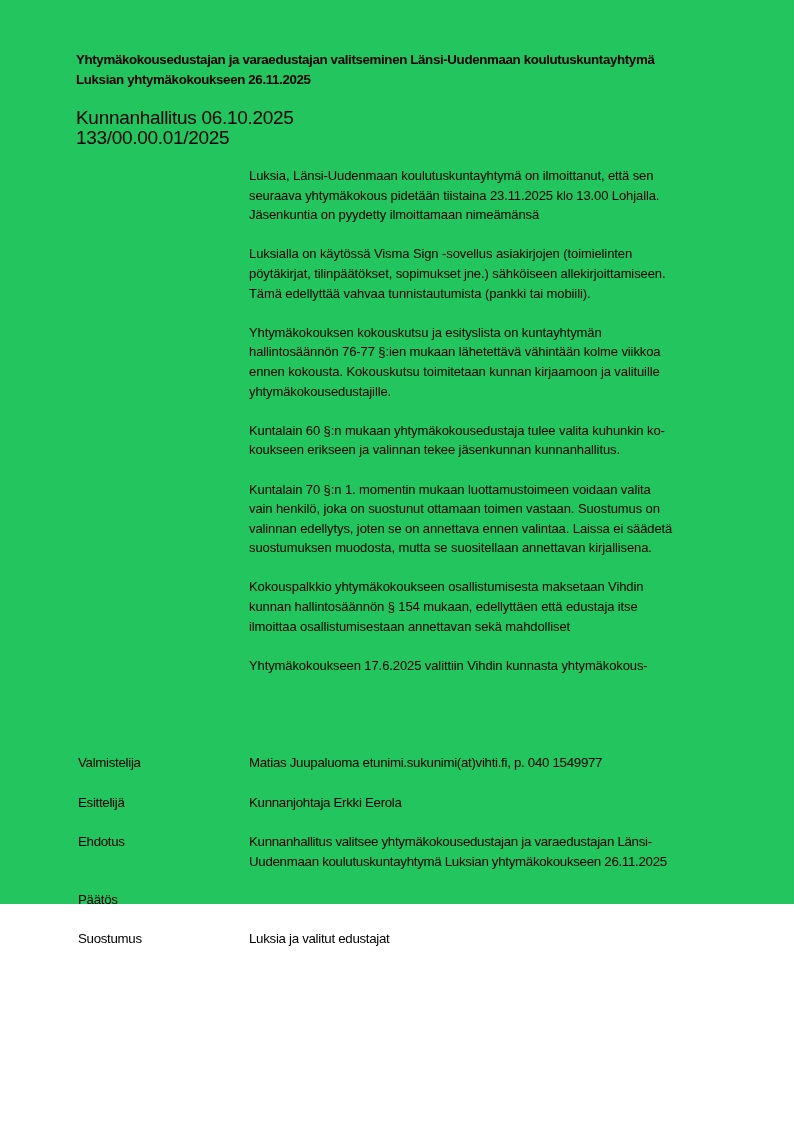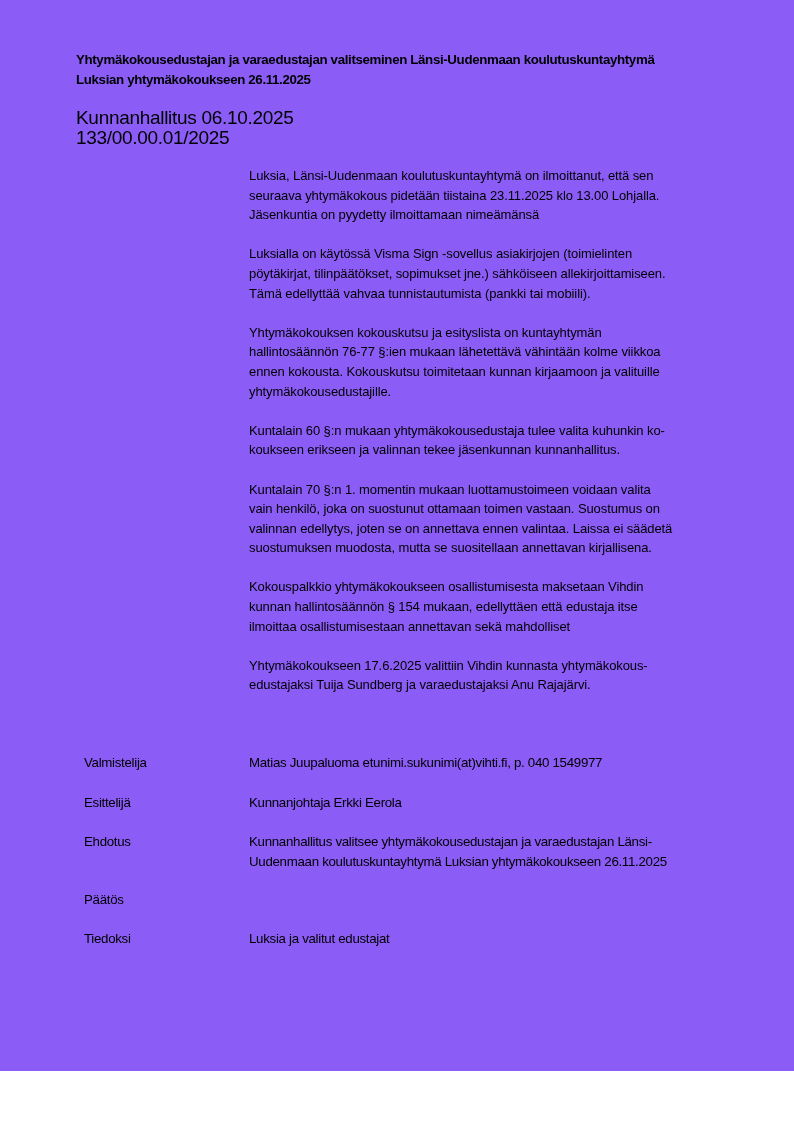--- a/index.html
+++ b/index.html
@@ -12,22 +12,22 @@
       height: 1122px;
       position: relative;
       overflow: hidden;
       color: #000000;
       font-family: "Liberation Sans", sans-serif;
     }
     .page {
       position: absolute;
       left: 0; top: 0;
       width: 794px;
-      height: 1071px;
-      background: #8b5cf6;
+      height: 904px;
+      background: #22c55e;
     }
     .title {
       position: absolute;
       left: 76px;
       top: 50px;
       width: 680px;
       font-weight: bold;
       font-size: 13.3px;
       line-height: 20px;
       letter-spacing: -0.35px;
@@ -58,21 +58,21 @@
     .row {
       position: absolute;
       left: 76px;
       width: 680px;
       font-size: 13.3px;
       line-height: 19.6px;
       letter-spacing: -0.3px;
     }
     .row .label {
       position: absolute;
-      left: 8px;
+      left: 2px;
       top: 0;
       white-space: nowrap;
     }
     .row .value {
       position: absolute;
       left: 173px;
       top: 0;
       white-space: nowrap;
     }
     .row .value .line { display: block; }
@@ -124,21 +124,20 @@
       <span class="line">valinnan edellytys, joten se on annettava ennen valintaa. Laissa ei säädetä</span>
       <span class="line">suostumuksen muodosta, mutta se suositellaan annettavan kirjallisena.</span>
     </div>
     <div class="para">
       <span class="line">Kokouspalkkio yhtymäkokoukseen  osallistumisesta maksetaan Vihdin</span>
       <span class="line">kunnan hallintosäännön § 154 mukaan, edellyttäen että edustaja itse</span>
       <span class="line">ilmoittaa osallistumisestaan annettavan sekä mahdolliset</span>
     </div>
     <div class="para">
       <span class="line">Yhtymäkokoukseen  17.6.2025 valittiin Vihdin kunnasta yhtymäkokous-</span>
-      <span class="line">edustajaksi Tuija Sundberg ja varaedustajaksi Anu Rajajärvi.</span>
     </div>
   </div>
 
   <div class="row" id="row-valmistelija">
     <span class="label">Valmistelija</span>
     <span class="value">Matias Juupaluoma   etunimi.sukunimi(at)vihti.fi, p. 040 1549977</span>
   </div>
 
   <div class="row" id="row-esittelija">
     <span class="label">Esittelijä</span>
@@ -152,17 +151,17 @@
       <span class="line">Uudenmaan  koulutuskuntayhtymä  Luksian yhtymäkokoukseen  26.11.2025</span>
     </span>
   </div>
 
   <div class="row" id="row-paatos">
     <span class="label">Päätös</span>
     <span class="value"></span>
   </div>
 
   <div class="row" id="row-tiedoksi">
-    <span class="label">Tiedoksi</span>
+    <span class="label">Suostumus</span>
     <span class="value">Luksia ja valitut edustajat</span>
   </div>
 
 </div>
 
 </body></html>

